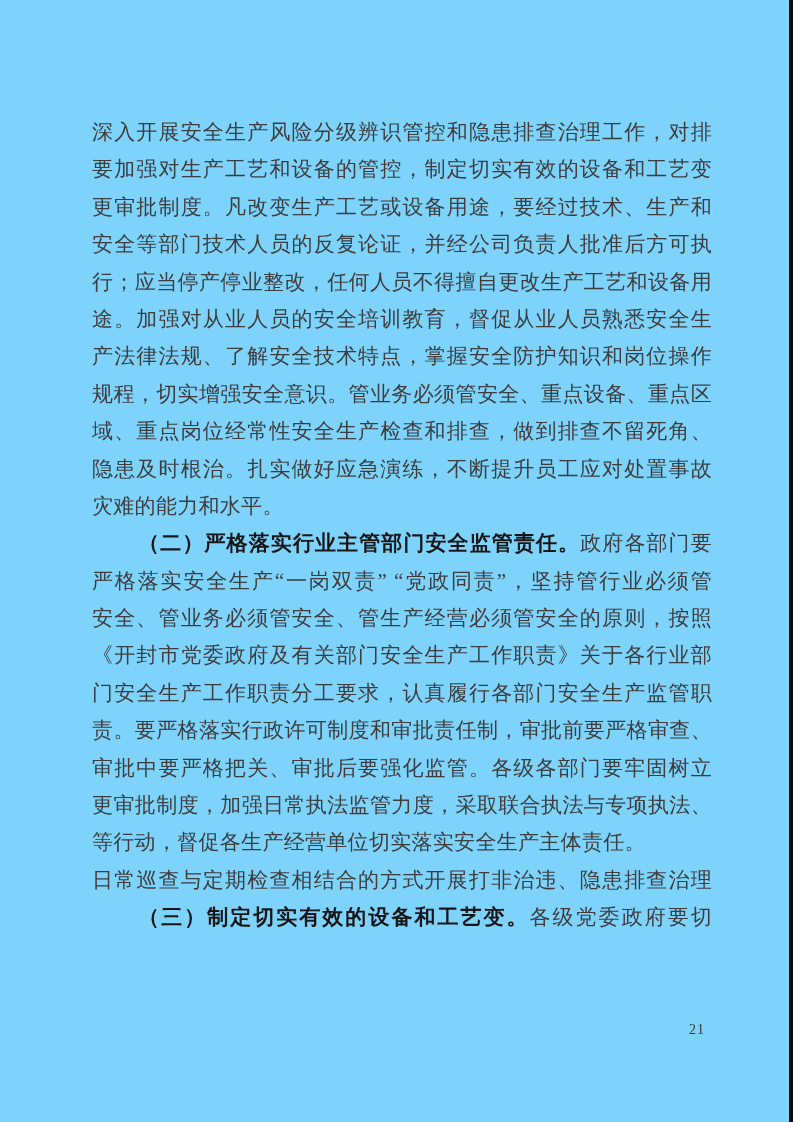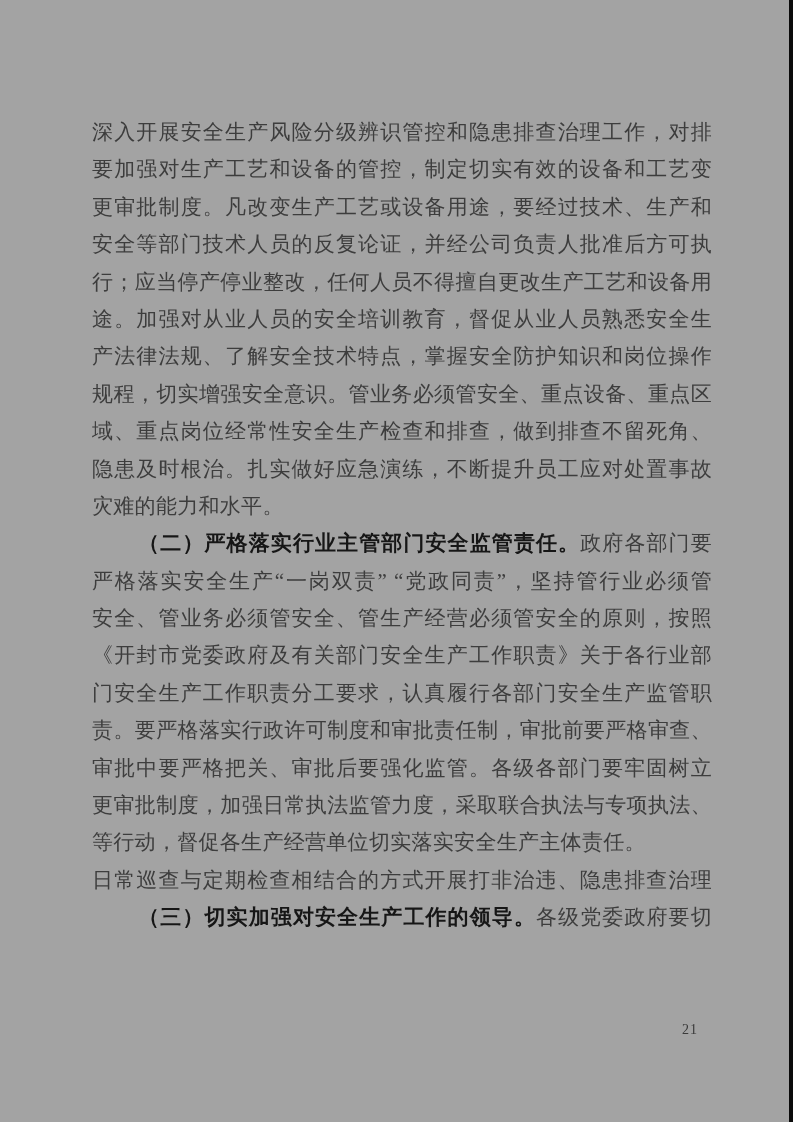--- a/index.html
+++ b/index.html
@@ -10,21 +10,21 @@
     width: 796px;
     height: 1122px;
     position: relative;
     background: #fdfdfc;
     overflow: hidden;
     font-family: "Liberation Serif", "DejaVu Serif", serif;
   }
   .page {
     position: absolute;
     inset: 0;
-    background: #a3a3a3;
+    background: #7dd3fc;
   }
   .text-block {
     position: absolute;
     left: 92px;
     top: 114px;
     width: 620px;
   }
   .line {
     font-size: 21px;
     line-height: 37.4px;
@@ -43,20 +43,21 @@
   }
   .line b {
     font-weight: bold;
     color: #161616;
   }
   .page-number {
     position: absolute;
     left: 682px;
     top: 1022px;
     width: 30px;
+    text-align: center;
     font-size: 14px;
     color: #3a3a3a;
     letter-spacing: 1px;
     font-family: "Liberation Serif", "DejaVu Serif", serif;
   }
   .scan-edge-line {
     position: absolute;
     left: 789px;
     top: 0;
     width: 4px;
@@ -91,18 +92,18 @@
       <div class="line stretch indent"><b>（二）严格落实行业主管部门安全监管责任。</b><span>政府各部门要</span></div>
       <div class="line stretch"><span>严格落实安全生产“一岗双责” “党政同责”，坚持管行业必须管</span></div>
       <div class="line stretch"><span>安全、管业务必须管安全、管生产经营必须管安全的原则，按照</span></div>
       <div class="line stretch"><span>《开封市党委政府及有关部门安全生产工作职责》关于各行业部</span></div>
       <div class="line stretch"><span>门安全生产工作职责分工要求，认真履行各部门安全生产监管职</span></div>
       <div class="line stretch"><span>责。要严格落实行政许可制度和审批责任制，审批前要严格审查、</span></div>
       <div class="line stretch"><span>审批中要严格把关、审批后要强化监管。各级各部门要牢固树立</span></div>
       <div class="line stretch"><span>更审批制度，加强日常执法监管力度，采取联合执法与专项执法、</span></div>
       <div class="line"><span>等行动，督促各生产经营单位切实落实安全生产主体责任。</span></div>
       <div class="line stretch"><span>日常巡查与定期检查相结合的方式开展打非治违、隐患排查治理</span></div>
-      <div class="line stretch indent"><b>（三）切实加强对安全生产工作的领导。</b><span>各级党委政府要切</span></div>
+      <div class="line stretch indent"><b>（三）制定切实有效的设备和工艺变。</b><span>各级党委政府要切</span></div>
     </div>
   <div class="page-number">21</div>
   <div class="scan-edge-line"></div>
   <div class="scan-edge-white"></div>
 </div>
 
 </body></html>

